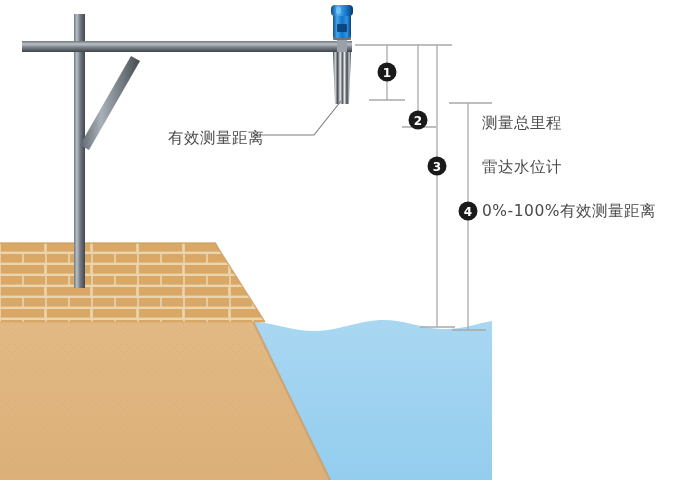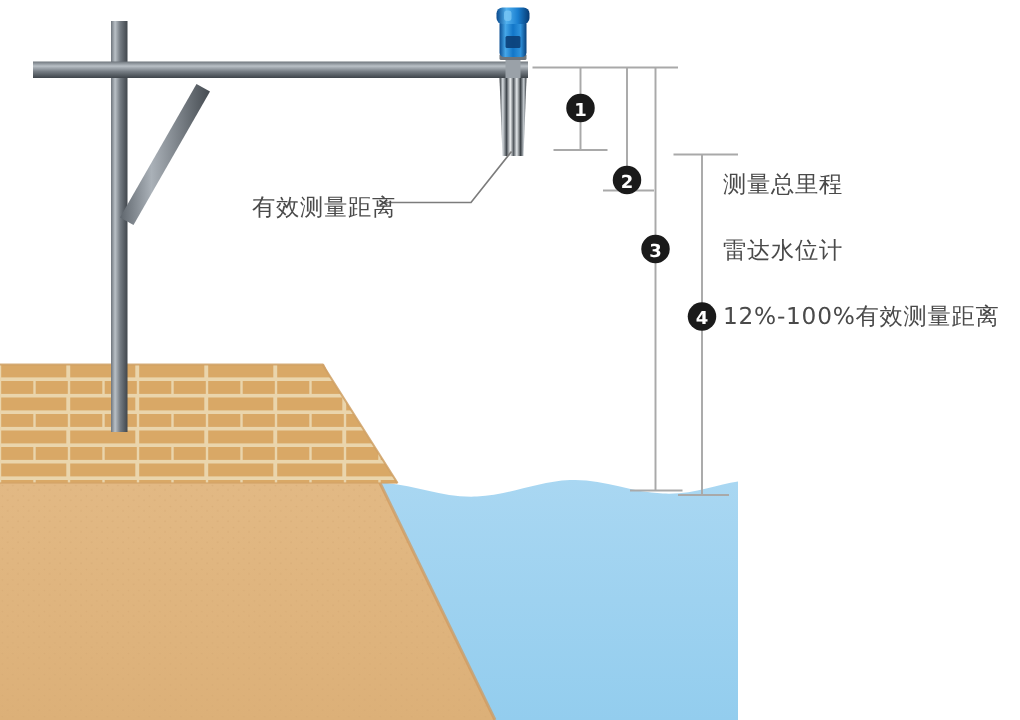--- a/index.html
+++ b/index.html
@@ -203,15 +203,15 @@
 
   </svg>
 
   <div class="lbl lbl-device">有效测量距离</div>
 
 
   <div class="lbl lbl-high">测量总里程</div>
 
   <div class="lbl lbl-total">雷达水位计</div>
 
-  <div class="lbl lbl-range">12%-100%有效测量距离</div>
+  <div class="lbl lbl-range">0%-100%有效测量距离</div>
 
 </div>
 
 </body></html>

